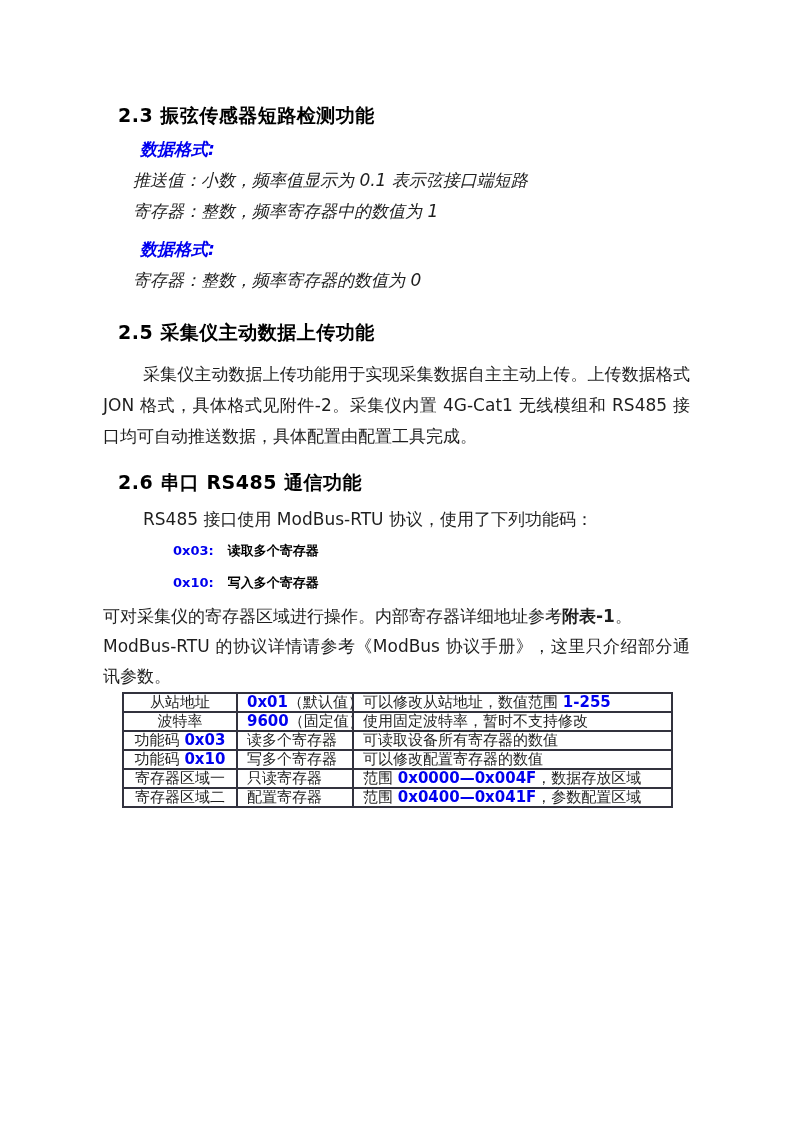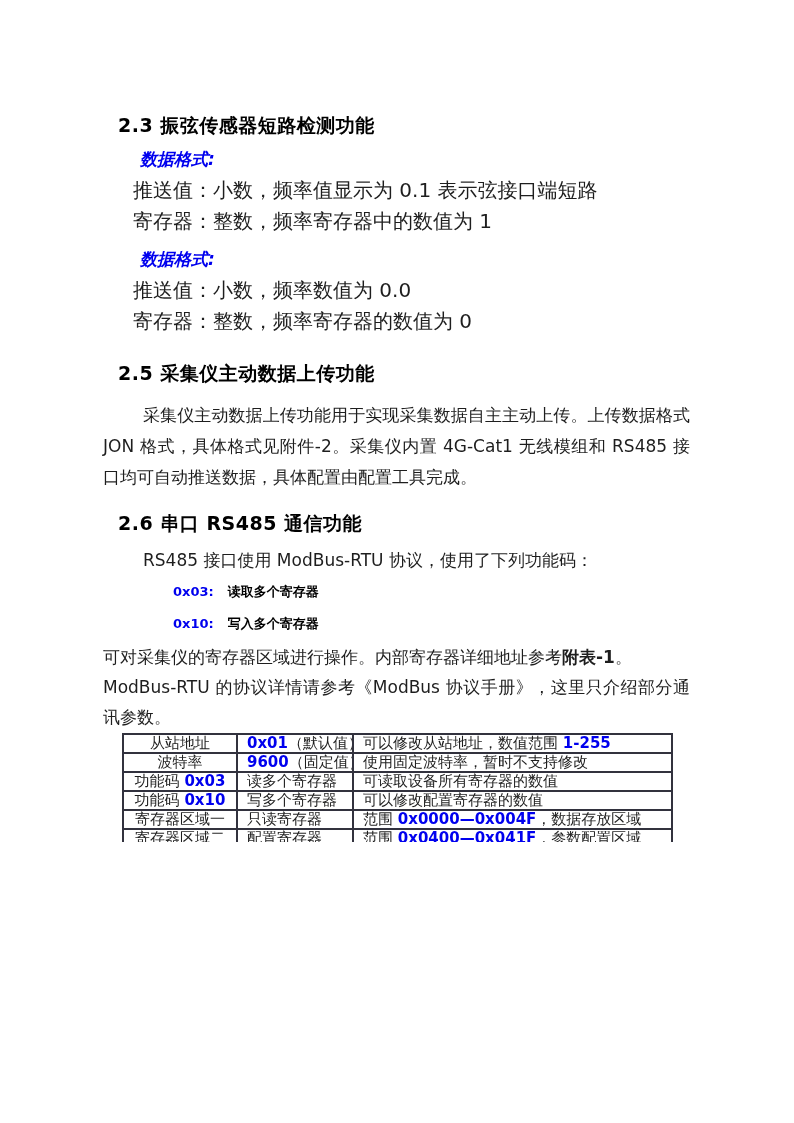--- a/index.html
+++ b/index.html
@@ -2,21 +2,21 @@
 <html lang="zh" style="--accent: #0000ee; --text: #1e1e1e; --border: #32323e;"><head>
 <meta charset="utf-8">
 <style>
   * { box-sizing: border-box; }
   html, body { margin: 0; padding: 0; background: #ffffff; }
   body { font-family: "DejaVu Sans", sans-serif; }
   .page {
     position: relative;
     width: 794px;
     height: 826px;
-    margin: 16px auto;
+    margin: 6px auto;
     background: #ffffff;
     overflow: hidden;
     color: var(--text, #1e1e1e);
   }
   .content {
     padding: 97px 104px 0 103px;
   }
   .section-title {
     font-size: 19px;
     font-weight: 700;
@@ -35,23 +35,24 @@
   .para.no-indent { text-indent: 0; }
   .format-label {
     font-size: 17px;
     font-weight: 700;
     color: var(--accent, #0000ee);
     line-height: 28px;
     margin: 8px 0 0 37px;
     font-style: italic;
   }
   .data-line {
-    font-size: 20px;
+    font-size: 17px;
     line-height: 31px;
     margin: 2px 0 0 30px;
+    font-style: italic;
   }
   .data-line + .data-line { margin-top: 0; }
   .mt-sec { margin-top: 22px; }
   .mt-sec-lg { margin-top: 24px; }
   .mt-sec-26 { margin-top: 18px; }
   .intro-26 { margin-top: 10px; line-height: 30px; }
   .func-code-line {
     font-size: 13px;
     font-weight: 700;
     line-height: 30px;
@@ -100,21 +101,20 @@
 
     <div>
       <h2 class="section-title">2.3 振弦传感器短路检测功能</h2>
       <div class="format-label">数据格式:</div>
       <div class="data-line">推送值：小数，频率值显示为 0.1 表示弦接口端短路</div>
       <div class="data-line">寄存器：整数，频率寄存器中的数值为 1</div>
     </div>
 
     <div>
       <div class="format-label">数据格式:</div>
-      <div class="data-line">推送值：小数，频率数值为 0.0</div>
       <div class="data-line">寄存器：整数，频率寄存器的数值为 0</div>
     </div>
 
     <div>
       <h2 class="section-title mt-sec-lg">2.5 采集仪主动数据上传功能</h2>
       <p class="para">采集仪主动数据上传功能用于实现采集数据自主主动上传。上传数据格式 JON 格式，具体格式见附件-2。采集仪内置 4G-Cat1 无线模组和 RS485 接口均可自动推送数据，具体配置由配置工具完成。</p>
     </div>
 
     <div>
       <h2 class="section-title mt-sec-26">2.6 串口 RS485 通信功能</h2>

